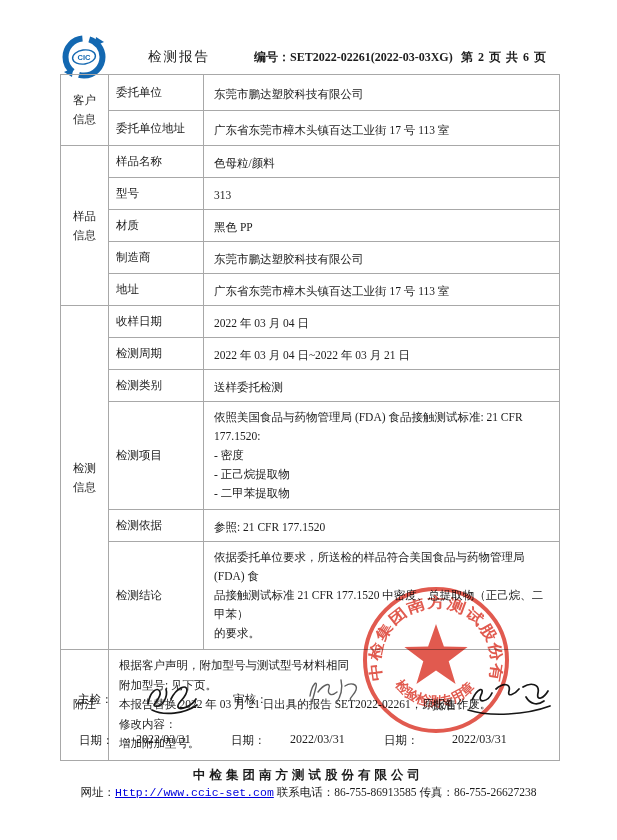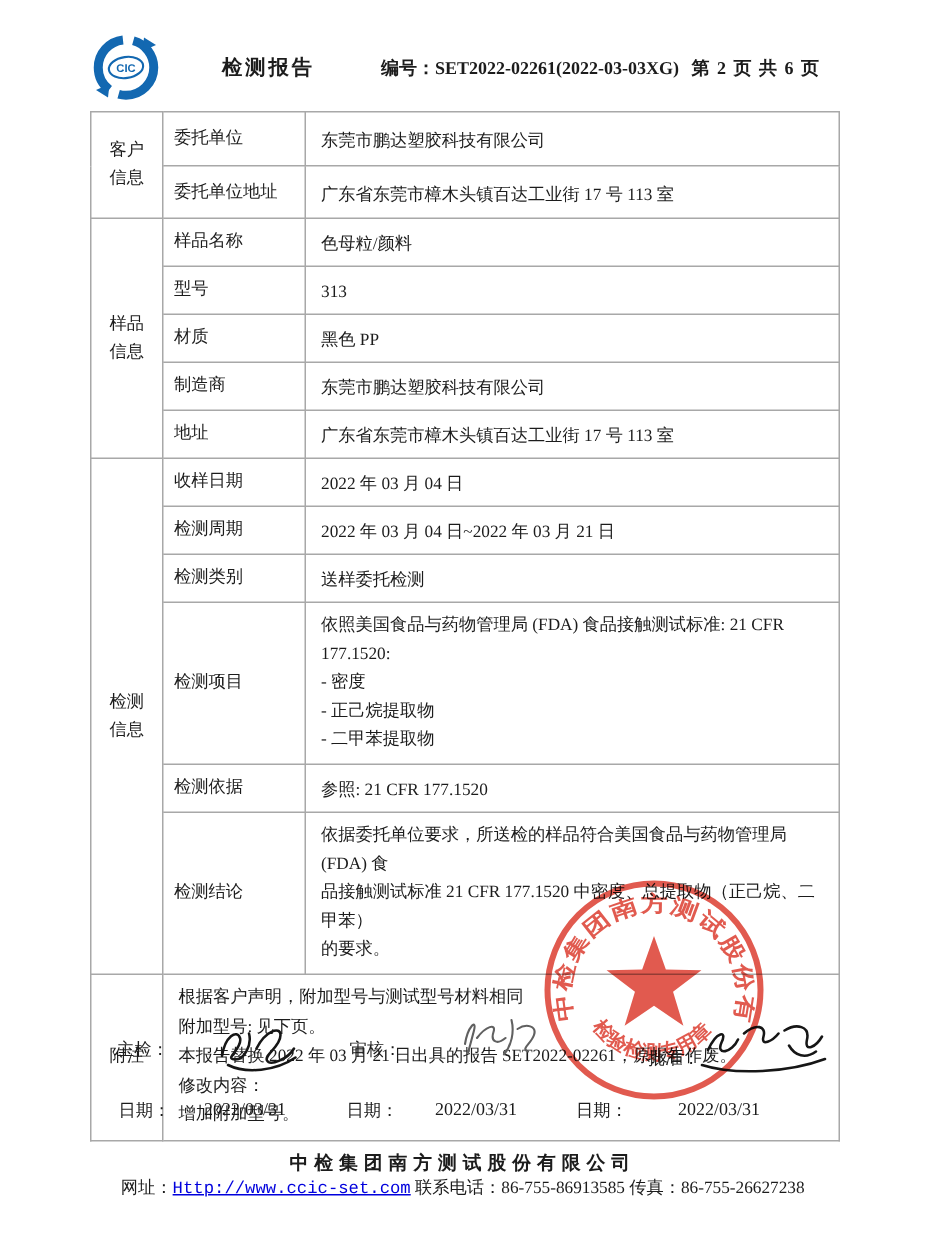--- a/index.html
+++ b/index.html
@@ -5,25 +5,25 @@
   * { margin:0; padding:0; box-sizing:border-box; }
   body { background:#ffffff; }
   .page {
     position:relative; width:617px; height:840px; margin:0 auto;
     background:#ffffff; color:#1c1c1c;
     font-family:"Liberation Serif","DejaVu Serif",serif;
     overflow:hidden;
   }
   
   .header {
-    position:absolute; top:20px; left:60px; right:70px; height:50px;
+    position:absolute; top:32px; left:60px; right:70px; height:50px;
     display:flex; align-items:center;
   }
   .logo-wrap { width:48px; height:48px; flex:0 0 auto; }
-  .hdr-title { margin-left:40px; font-size:13.5px; font-weight:bold; letter-spacing:2px; }
+  .hdr-title { margin-left:40px; font-size:13.5px; font-weight:normal; letter-spacing:2px; }
   .hdr-no { margin-left:44px; font-size:12px; font-weight:bold; }
   .hdr-page { margin-left:auto; font-size:12px; font-weight:bold; letter-spacing:1px; }
   
   table.report {
     position:absolute; top:74px; left:60px; width:499px;
     border-collapse:collapse; table-layout:fixed;
     font-size:11.5px;
   }
   table.report td {
     border:1px solid #a8a8a8; vertical-align:middle;

